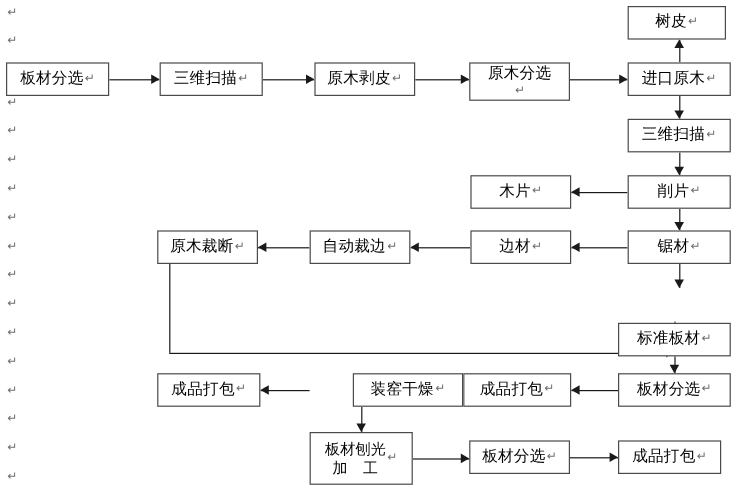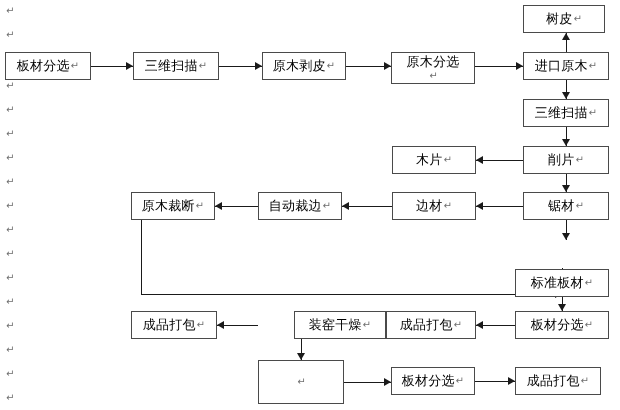--- a/index.html
+++ b/index.html
@@ -157,17 +157,18 @@
       <div class="node" style="left: 392px; top: 146px; width: 84px; height: 28px;"><span>木片</span><span class="pilcrow" style="position: static; margin-left: 1px;">↵</span></div>
       <div class="node" style="left: 523px; top: 192px; width: 86px; height: 28px;"><span>锯材</span><span class="pilcrow" style="position: static; margin-left: 1px;">↵</span></div>
       <div class="node" style="left: 392px; top: 192px; width: 84px; height: 28px;"><span>边材</span><span class="pilcrow" style="position: static; margin-left: 1px;">↵</span></div>
       <div class="node" style="left: 258px; top: 192px; width: 84px; height: 28px;"><span>自动裁边</span><span class="pilcrow" style="position: static; margin-left: 1px;">↵</span></div>
       <div class="node" style="left: 131px; top: 192px; width: 84px; height: 28px;"><span>原木裁断</span><span class="pilcrow" style="position: static; margin-left: 1px;">↵</span></div>
       <div class="node" style="left: 515px; top: 240px; width: 94px; height: 28px; margin-top: 29px;"><span>标准板材</span><span class="pilcrow" style="position: static; margin-left: 1px;">↵</span></div>
       <div class="node" style="left: 515px; top: 311px; width: 94px; height: 28px;"><span>板材分选</span><span class="pilcrow" style="position: static; margin-left: 1px;">↵</span></div>
       <div class="node" style="left: 386px; top: 311px; width: 90px; height: 28px;"><span>成品打包</span><span class="pilcrow" style="position: static; margin-left: 1px;">↵</span></div>
       <div class="node" style="left: 258px; top: 311px; width: 92px; height: 28px; margin-left: 36px;"><span>装窑干燥</span><span class="pilcrow" style="position: static; margin-left: 1px;">↵</span></div>
       <div class="node" style="left: 131px; top: 311px; width: 86px; height: 28px;"><span>成品打包</span><span class="pilcrow" style="position: static; margin-left: 1px;">↵</span></div>
-      <div class="node two-line" style="left: 258px; top: 360px; width: 86px; height: 44px;"><span class="pilcrow" style="position: static; margin-left: 1px;">↵</span></div>
+      <div class="node two-line" style="left: 258px; top: 360px; width: 86px; height: 44px;"><span>板材刨光
+加　工</span><span class="pilcrow" style="position: static; margin-left: 1px;">↵</span></div>
       <div class="node" style="left: 391px; top: 367px; width: 84px; height: 28px;"><span>板材分选</span><span class="pilcrow" style="position: static; margin-left: 1px;">↵</span></div>
       <div class="node" style="left: 515px; top: 367px; width: 86px; height: 28px;"><span>成品打包</span><span class="pilcrow" style="position: static; margin-left: 1px;">↵</span></div>
     </div>
 </div>
 
 </body></html>

